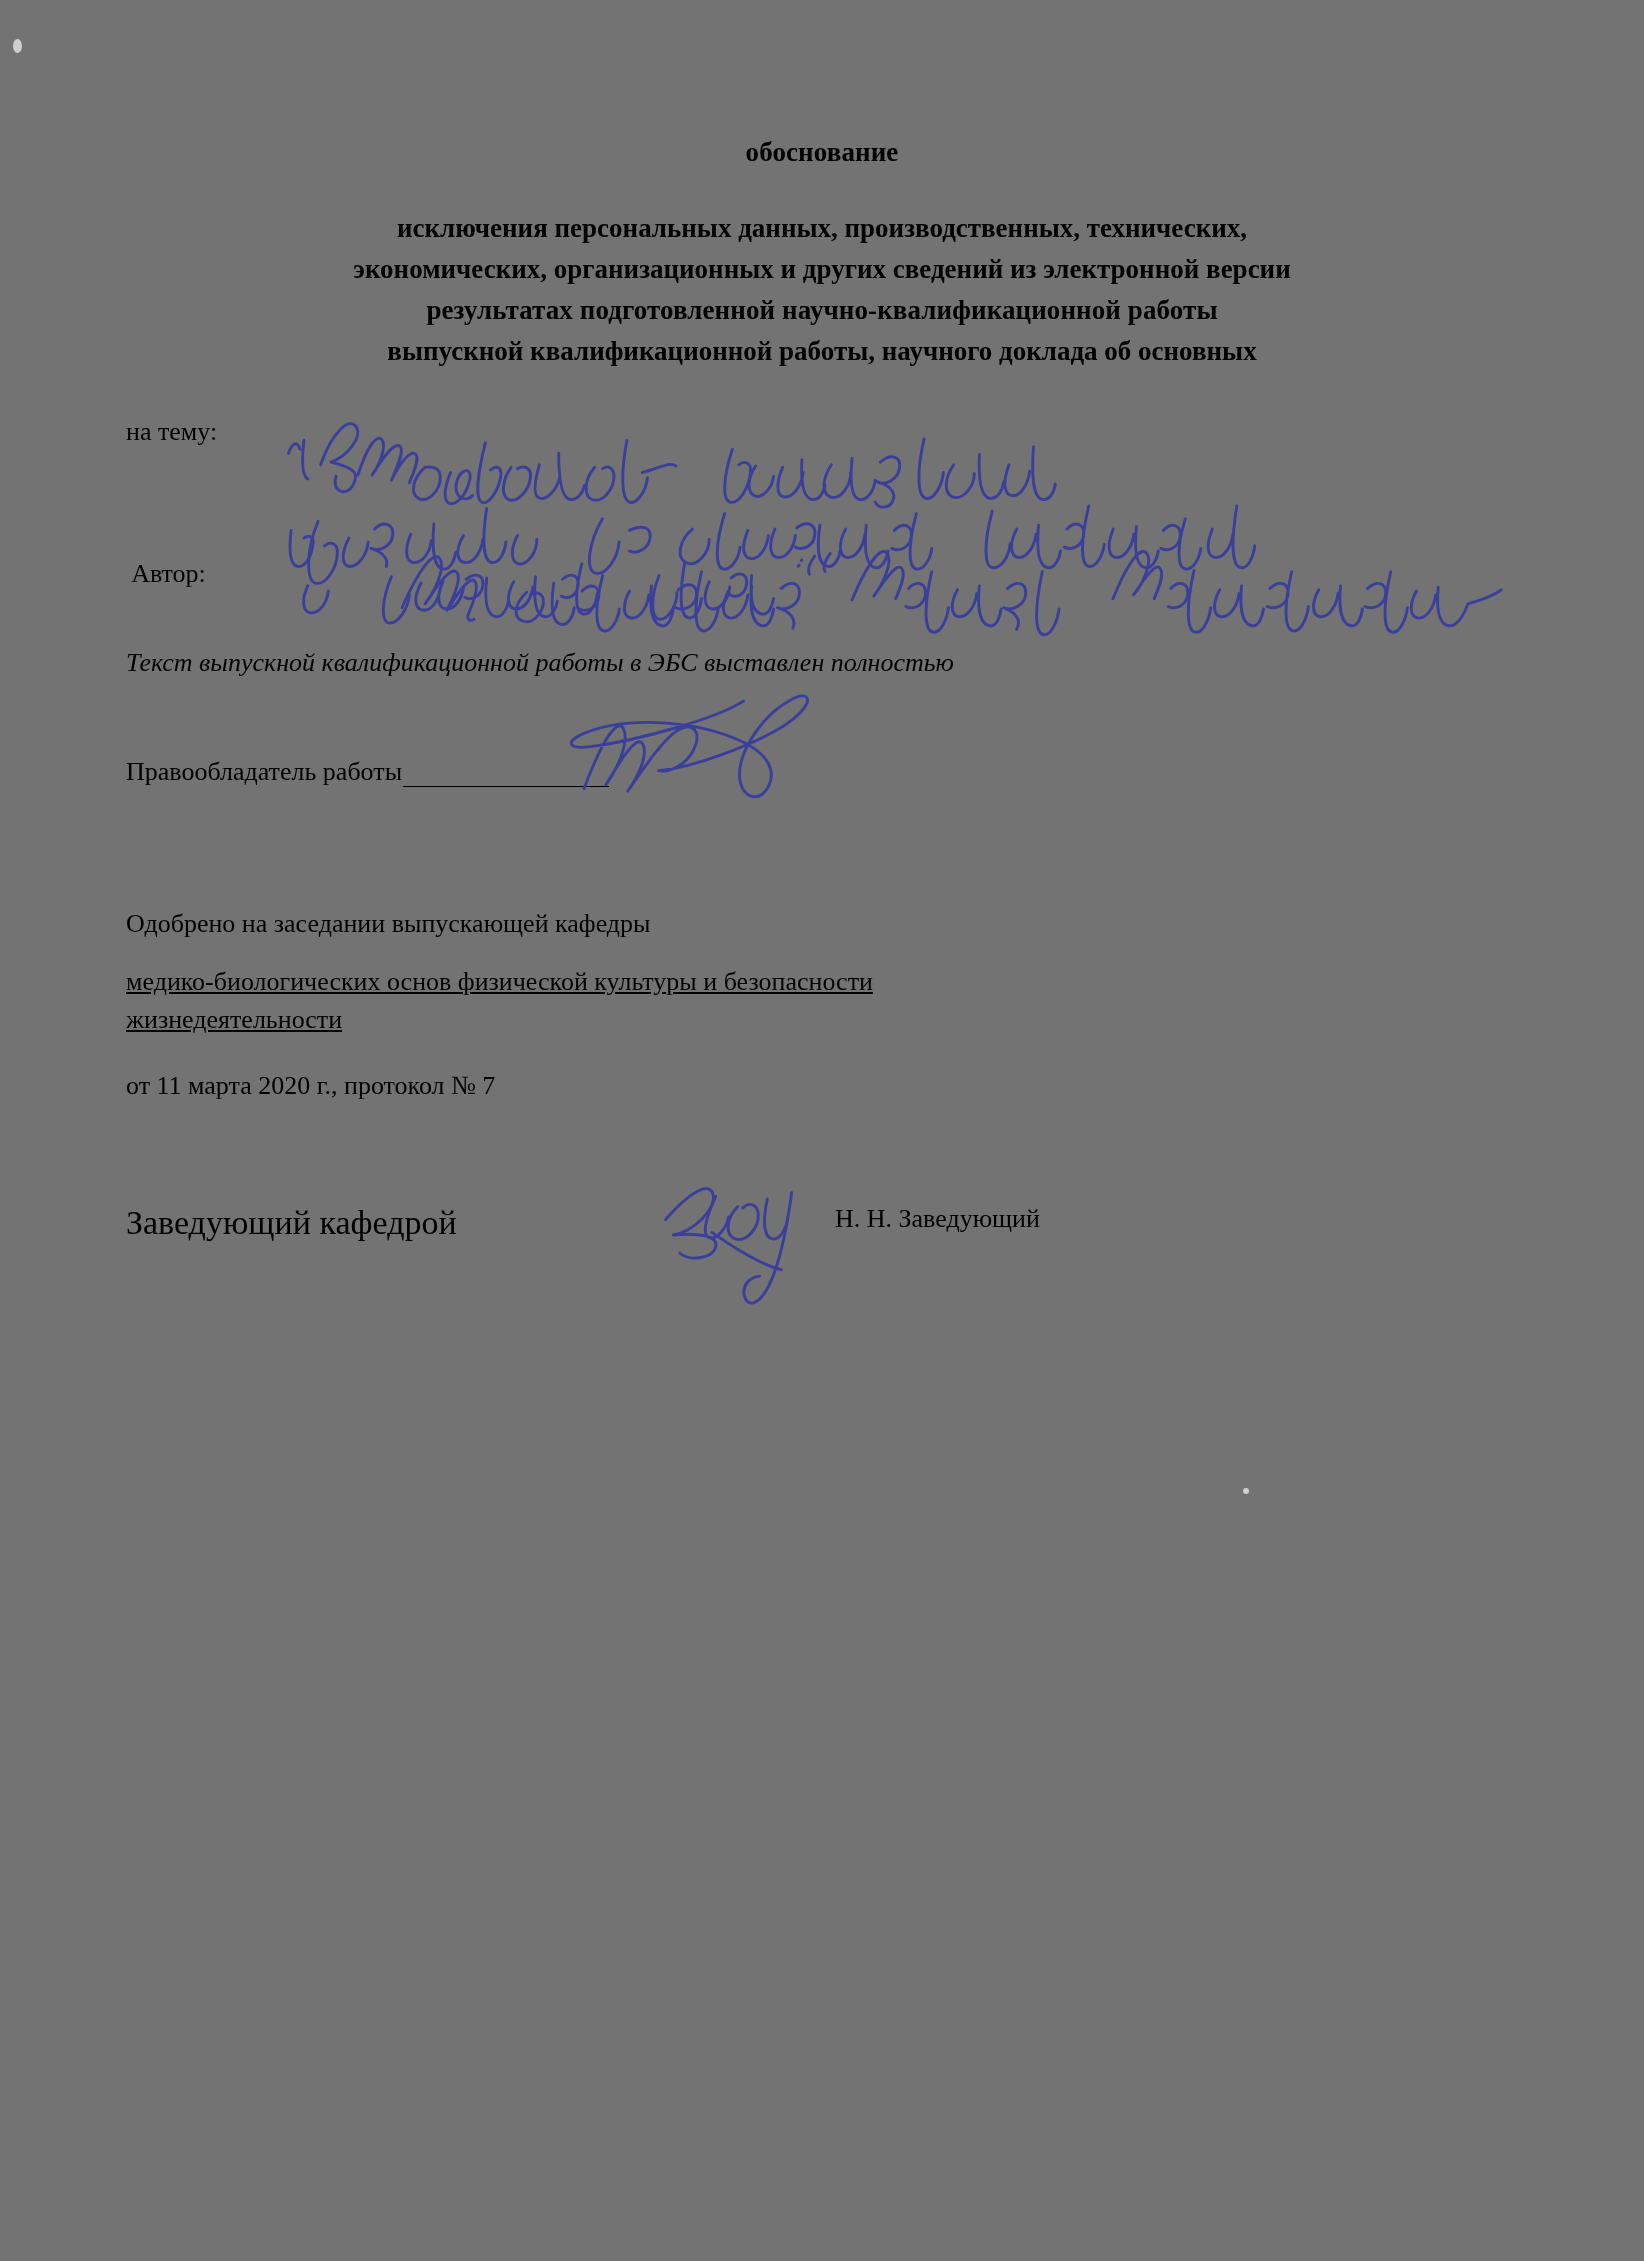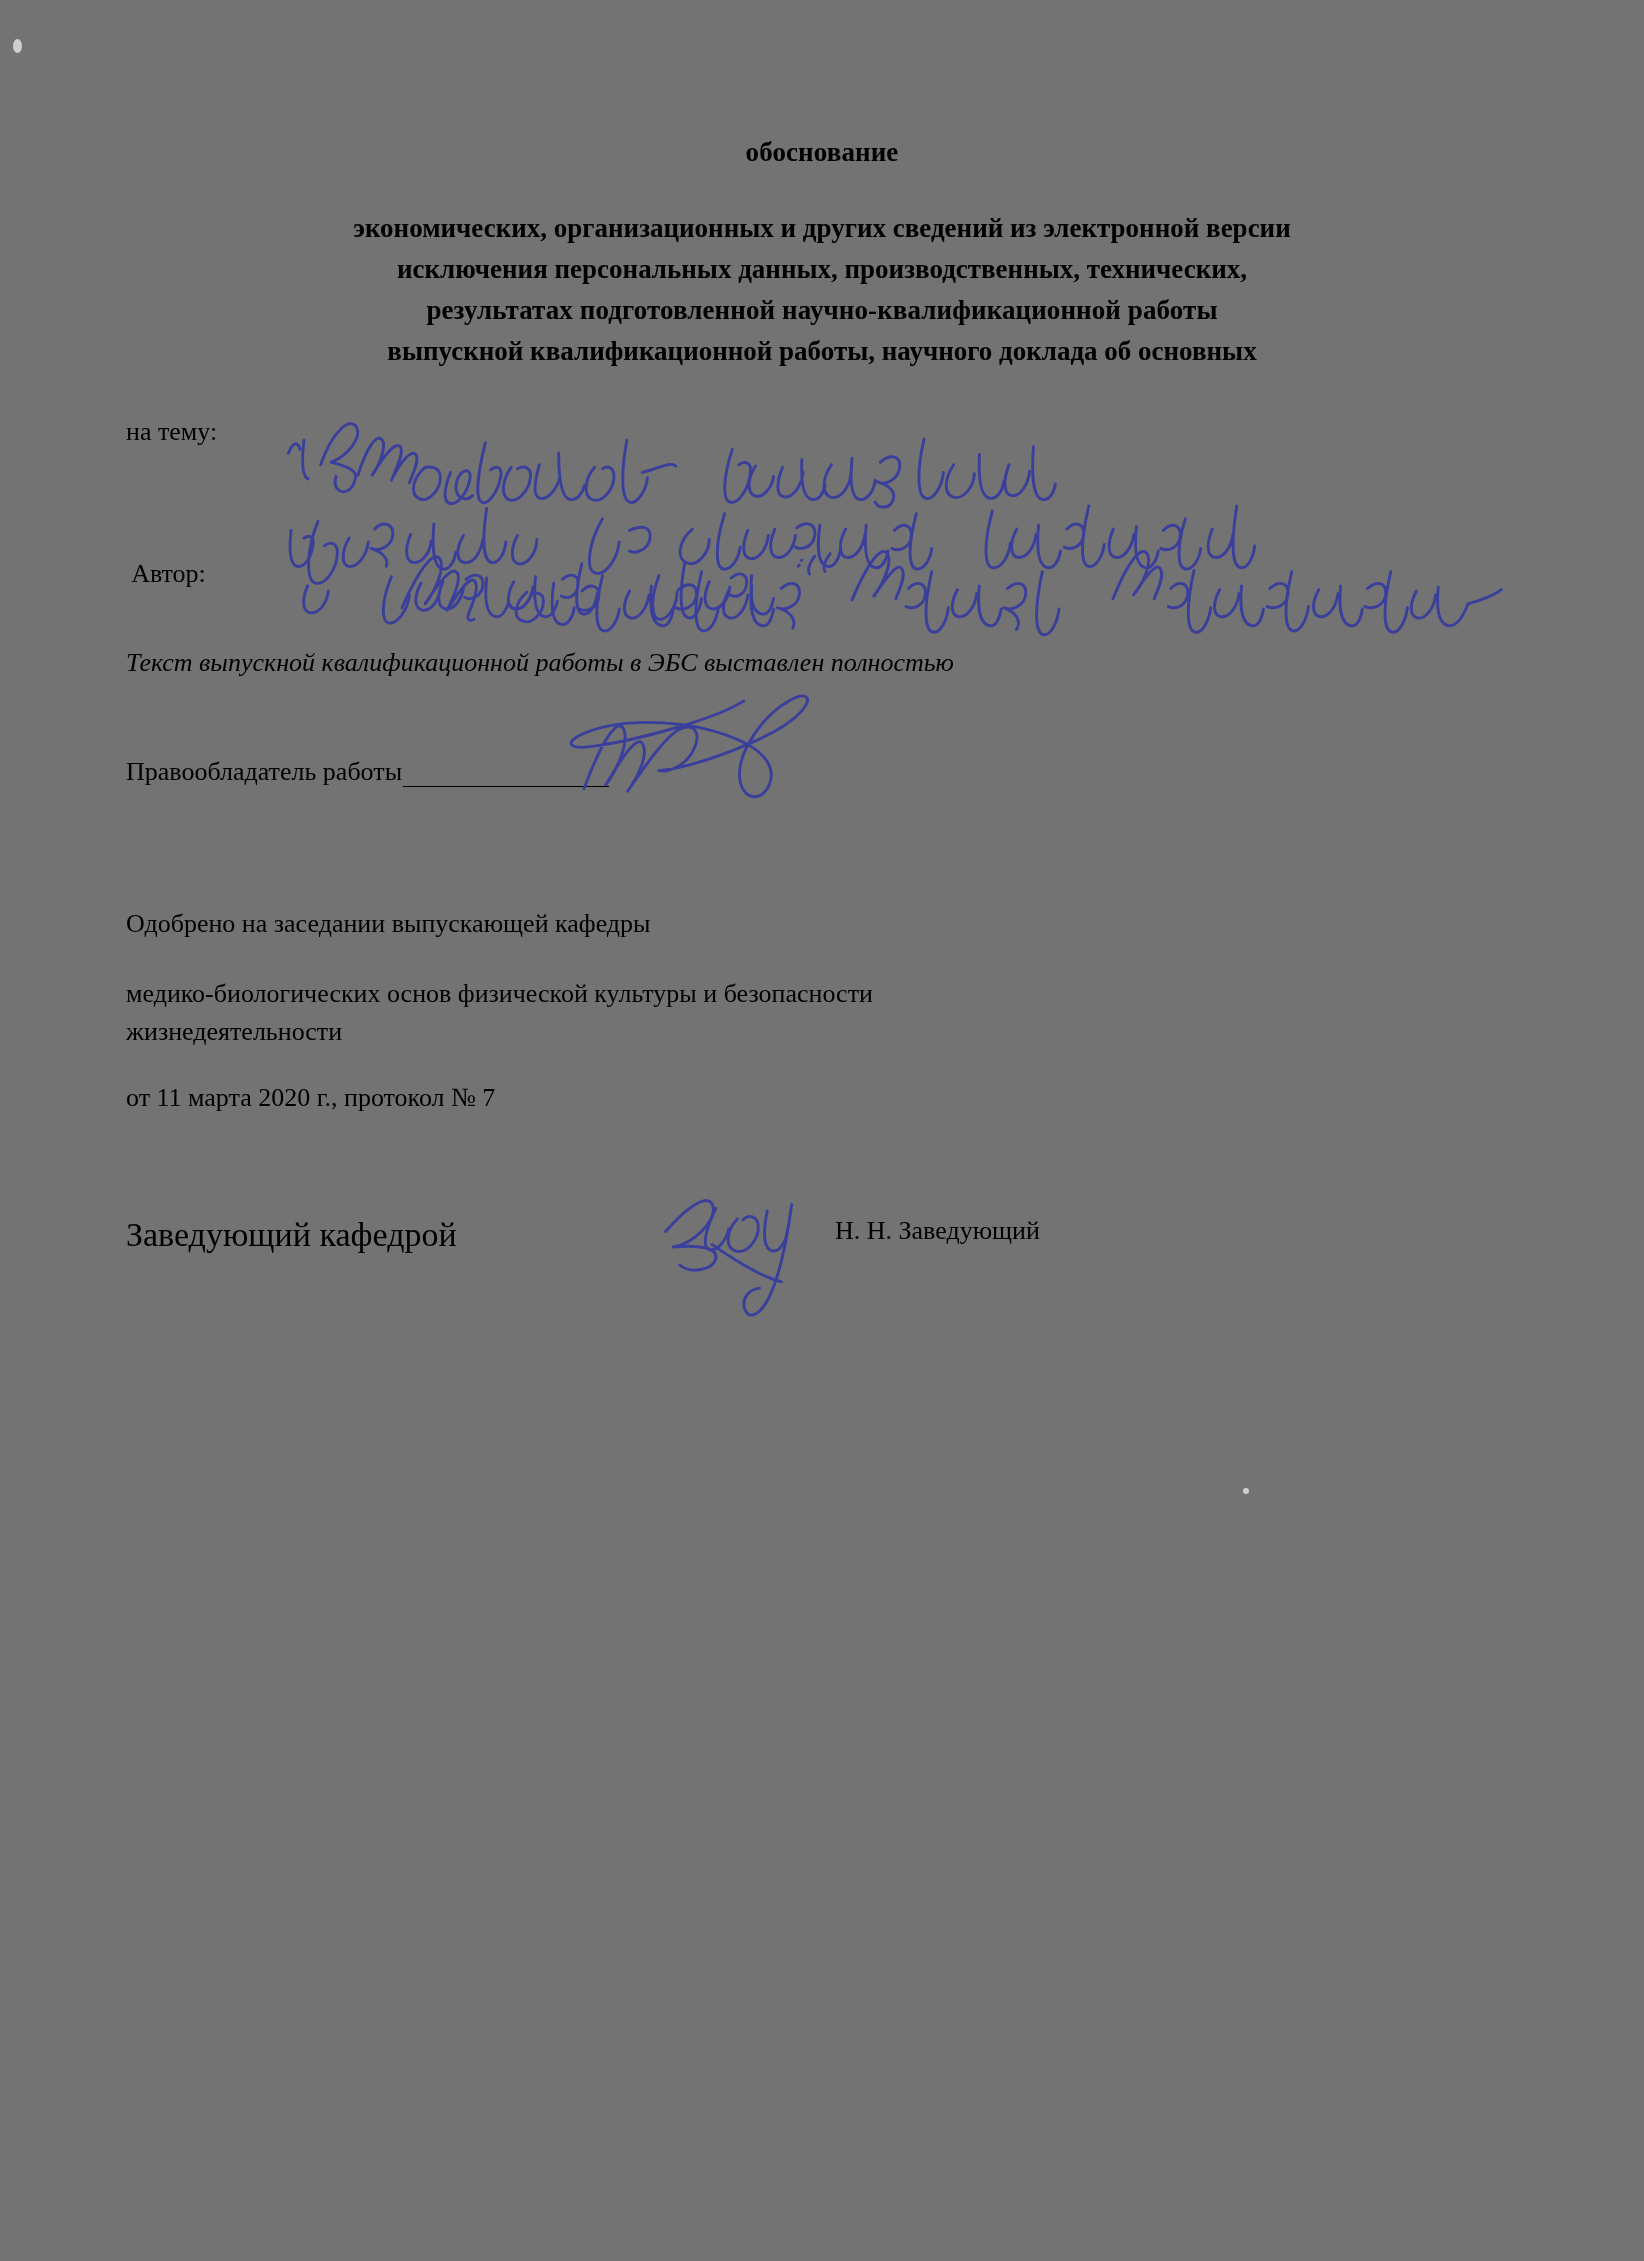--- a/index.html
+++ b/index.html
@@ -92,25 +92,26 @@
     border-bottom: 1.3px solid #000;
     vertical-align: bottom;
     height: 24.5px;
     margin-left: 1.3px;
   }
   .approved {
     margin-top: 55px;
     font-size: 26px;
   }
   .dept {
-    margin-top: 36px;
+    margin-top: 24px;
     font-size: 26px;
     text-align: justify;
     width: 1334px;
     line-height: 1.45;
+    text-decoration: underline;
   }
   .dept-second {
     display: block;
   }
   .protocol {
     margin-top: 32px;
     font-size: 26px;
   }
   .head-block {
     position: relative;
@@ -141,22 +142,22 @@
 <div class="page">
 
   <div class="speck" style="left:13px;top:39px;width:9px;height:14px;"></div>
   <div class="speck" style="left:1243px;top:1488px;width:6.4px;height:6.4px;"></div>
 
   <div class="content">
 
     <div class="doc-title">обоснование</div>
 
     <div class="doc-subtitle">
+      <span class="subtitle-line l1">исключения персональных данных, производственных, технических,</span>
       <span class="subtitle-line l2">экономических, организационных и других сведений из электронной версии</span>
-      <span class="subtitle-line l1">исключения персональных данных, производственных, технических,</span>
       <span class="subtitle-line l4">результатах  подготовленной научно-квалификационной работы</span>
       <span class="subtitle-line l3">выпускной квалификационной работы, научного доклада об основных</span>
     </div>
 
     <div class="topic-block">
       <div class="label-topic">на тему:</div>
 
       <div class="hw" style="left:155px;top:0px;">
         <svg width="1218" height="193" viewBox="0 0 1890 300" fill="none" stroke="#3b3f9c" stroke-width="4.5" stroke-linecap="round" stroke-linejoin="round">
           <path d="M10 78 c6 -16 14 -20 18 -6 M34 58 c-4 36 -2 56 6 60"></path>

